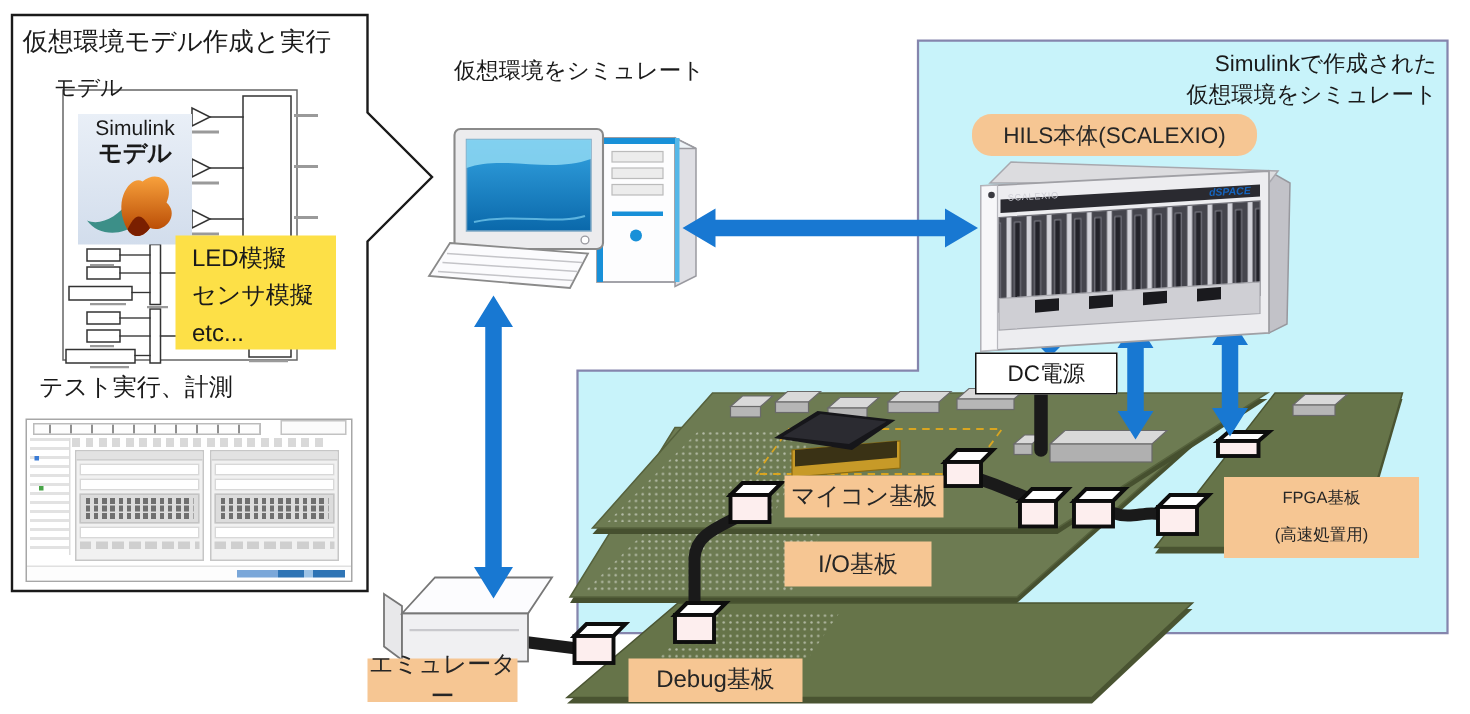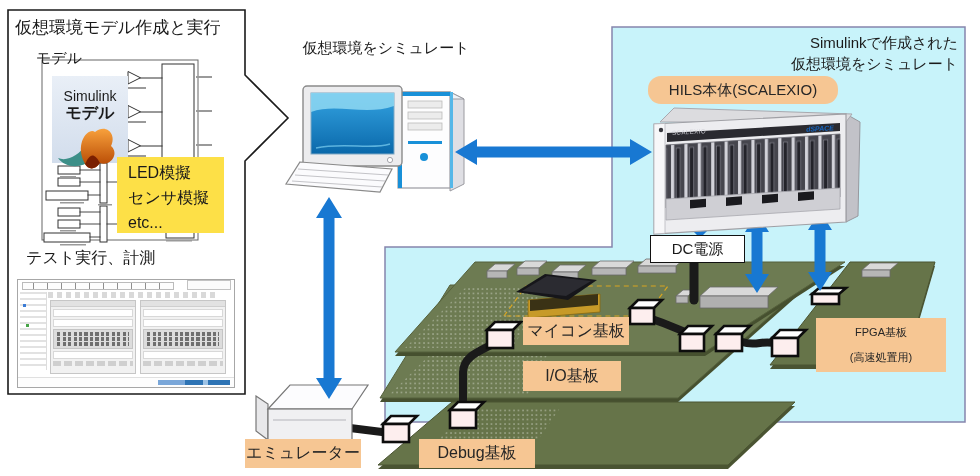--- a/index.html
+++ b/index.html
@@ -7,21 +7,21 @@
          font-family:"Liberation Sans",sans-serif;color:#1a1a1a;padding-left:11px;}
   #scene{position:absolute;left:0;top:0;}
   .txt{position:absolute;white-space:nowrap;}
   .olabel{position:absolute;background:#f6c693;color:#262626;display:flex;
           align-items:center;justify-content:center;text-align:center;}
   .whitebox{position:absolute;background:#ffffff;border:1.6px solid #111;
             display:flex;align-items:center;justify-content:center;}
   
   .badge{position:absolute;left:52px;top:76px;width:76px;height:87px;
          background:linear-gradient(#e9eff7,#d2ddec);text-align:center;}
-  .badge .b1{font-size:14px;margin-top:12px;}
+  .badge .b1{font-size:14px;margin-top:1px;}
   .badge .b2{font-size:16px;font-weight:bold;margin-top:-1px;}
   .pinknote{position:absolute;left:117px;top:157px;width:107px;height:76px;
             background:#fde047;font-size:16px;line-height:25px;padding-top:3px;
             padding-left:11px;box-sizing:border-box;}
   
   .testwin{position:absolute;left:17px;top:279px;width:216px;height:107px;
            background:#fff;border:1px solid #a7a7a7;overflow:hidden;}
   .tw-tabs{position:absolute;left:4px;top:2px;width:150px;height:6px;
            background:repeating-linear-gradient(90deg,#fdfdfd 0 10px,#8f8f8f 10px 11px,#fdfdfd 11px 14px);border:1px solid #bbb;}
   .tw-float{position:absolute;right:3px;top:0px;width:42px;height:8px;background:#fbfbfb;border:1px solid #c2c2c2;}
@@ -379,17 +379,17 @@
 
 <div class="olabel" style="left:816px;top:318px;width:130px;height:54px;font-size:11px;line-height:25px;flex-direction:column;">
   <div>FPGA基板</div>
   <div>(高速処置用)</div>
 </div>
 
 <div class="olabel" style="left:419px;top:439px;width:116px;height:29px;font-size:16px;">
   <span>Debug基板</span>
 </div>
 
-<div class="olabel" style="left:245px;top:439px;width:116px;height:29px;font-size:16px;text-align:center;">
+<div class="olabel" style="left:245px;top:439px;width:100px;height:29px;font-size:16px;text-align:center;">
   <span>エミュレーター</span>
 </div>
 
 </div>
 
 </body></html>

